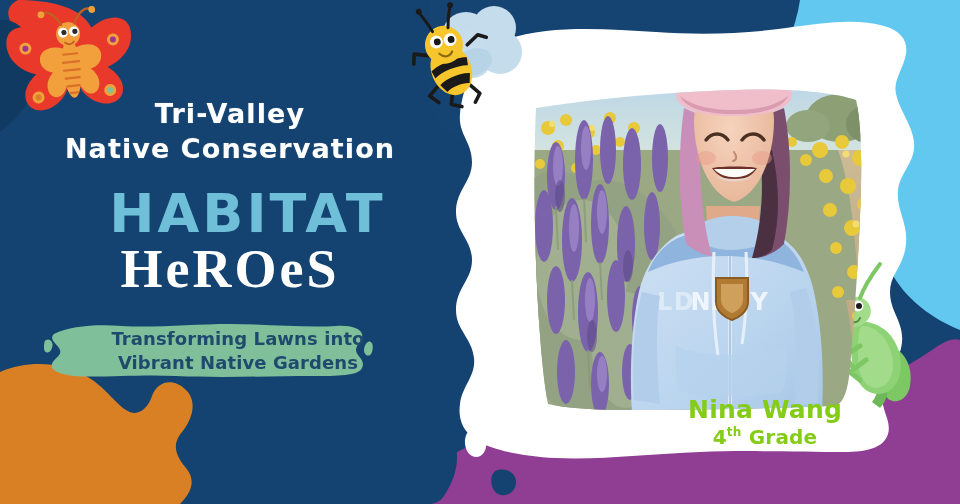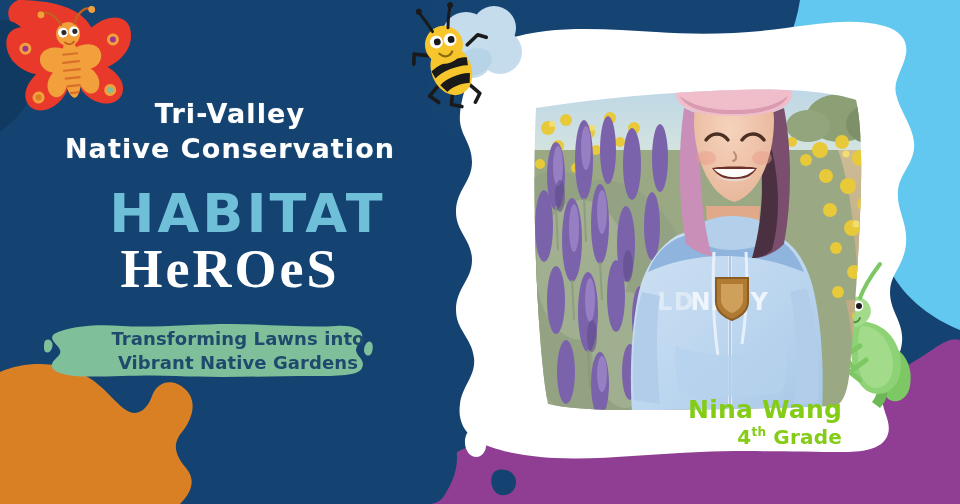--- a/index.html
+++ b/index.html
@@ -61,21 +61,21 @@
     font-family:"DejaVu Sans", sans-serif;
     font-weight:700;font-size:28px;letter-spacing:.6px;
   }
   .credit{
     position:absolute;right:118px;top:388px;z-index:40;
     text-align:right;color:#84cc16;
     font-family:"DejaVu Sans", sans-serif;
     margin-top:9px;
   }
   .credit .nm{font-size:25px;font-weight:700;letter-spacing:.2px;line-height:1.05;}
-  .credit .gr{font-size:20px;font-weight:700;letter-spacing:.2px;margin-top:2px;}
+  .credit .gr{font-size:20px;font-weight:700;letter-spacing:.2px;margin-top:2px;text-align:center;}
   .credit .gr sup{font-size:12px;vertical-align:super;}
 
   .photo-clip{position:absolute;z-index:35;}
 </style>
 </head>
 <body>
 
 <div id="poster">
 
   <svg class="layer" width="960" height="504" viewBox="0 0 960 504">

